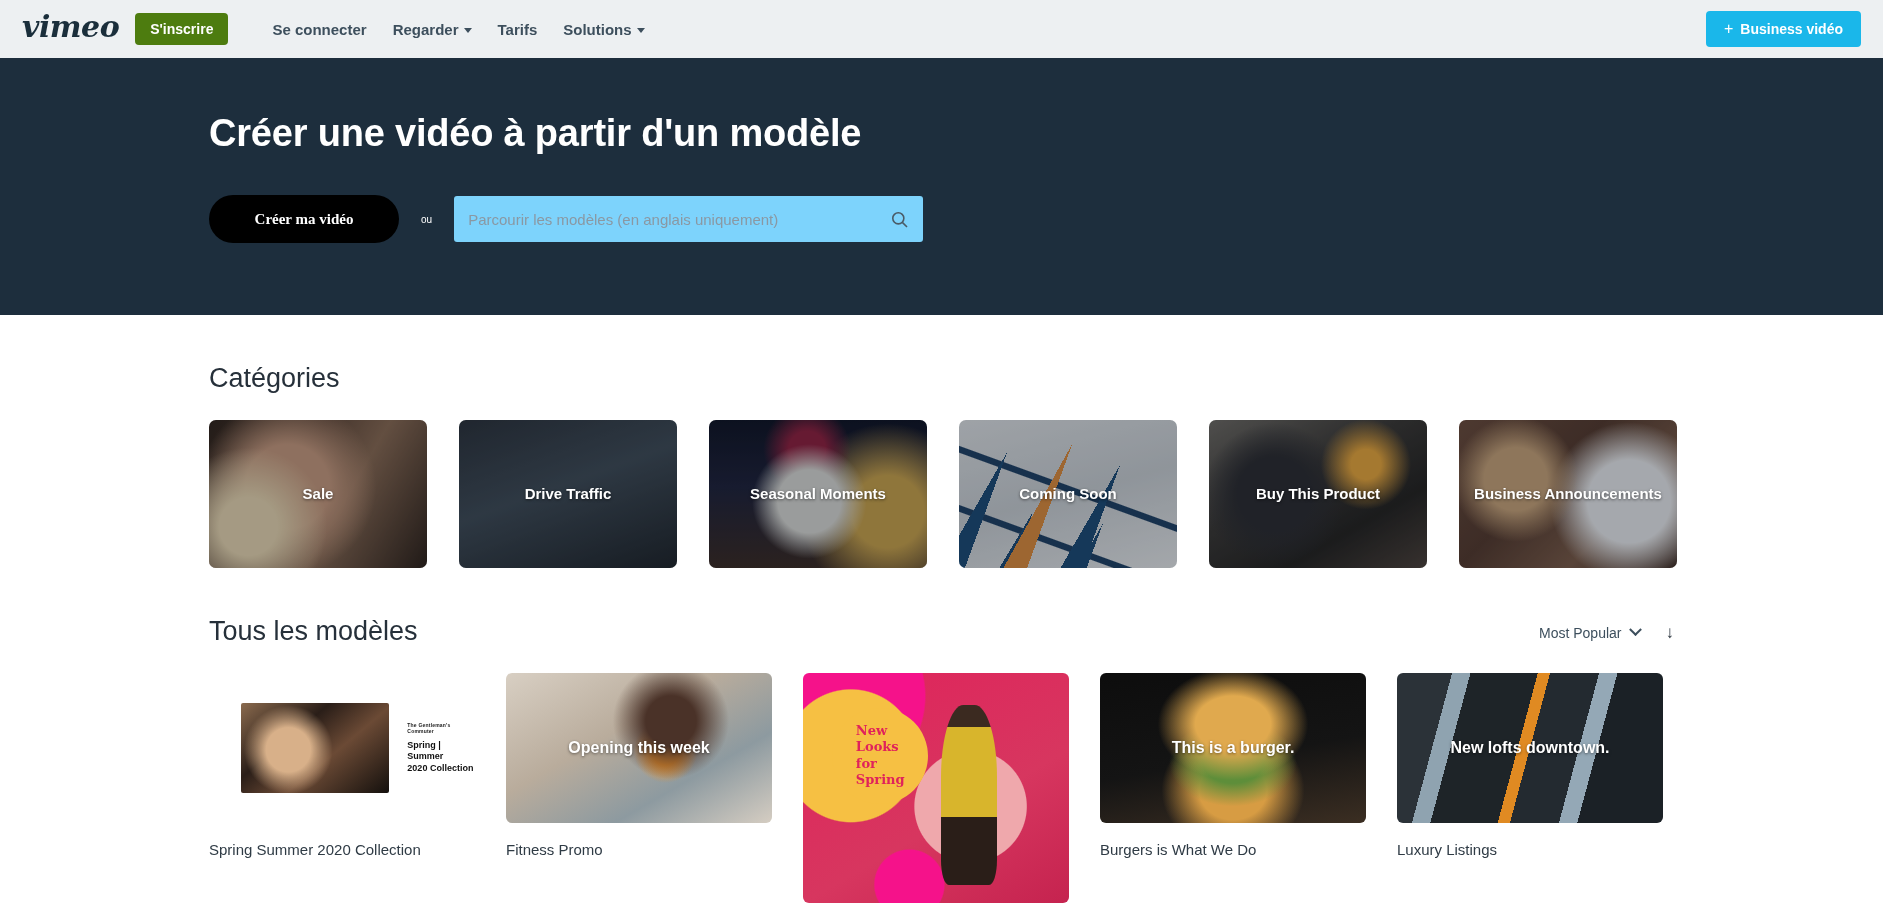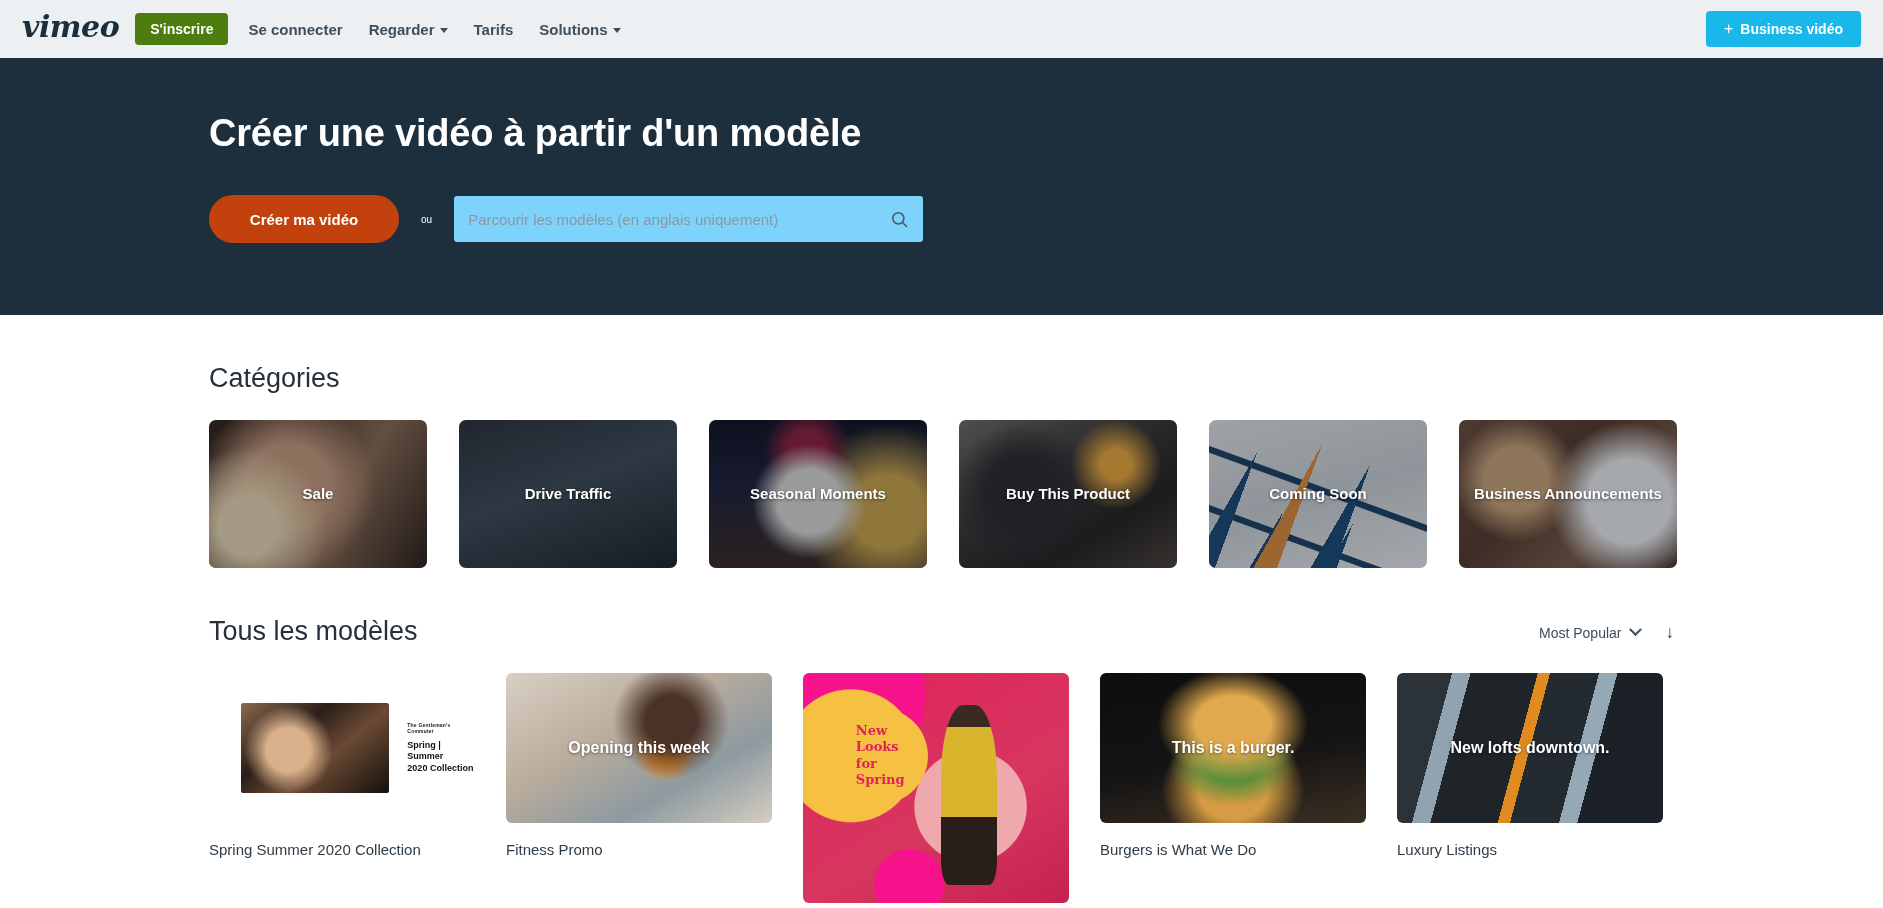--- a/index.html
+++ b/index.html
@@ -44,21 +44,21 @@
     border-radius: 4px;
     padding: 9px 15px;
     cursor: pointer;
     line-height: 1;
     font-family: inherit;
   }
   .navlinks {
     display: flex;
     align-items: center;
     gap: 26px;
-    margin-left: 20px;
+    margin-left: 44px;
   }
   .navlink {
     color: #3d4f5d;
     font-size: 15px;
     font-weight: 700;
     cursor: pointer;
     display: inline-flex;
     align-items: center;
     gap: 5px;
     white-space: nowrap;
@@ -107,30 +107,30 @@
     font-size: 38px;
     font-weight: 700;
     letter-spacing: -0.2px;
     margin-bottom: 40px;
   }
   .hero-actions {
     display: flex;
     align-items: center;
   }
   .btn-create {
-    background: #c2410c;
+    background: #000000;
     color: #ffffff;
     font-size: 15px;
     font-weight: 700;
     border: none;
     border-radius: 26px;
     width: 190px;
     height: 48px;
     cursor: pointer;
-    font-family: Liberation Sans, sans-serif;
+    font-family: Liberation Serif, serif;
   }
   .ou {
     color: #ffffff;
     font-size: 10px;
     margin: 0 22px;
   }
   .searchbox {
     width: 469px;
     height: 46px;
     background: #7dd3fc;
@@ -414,29 +414,29 @@
       <div class="lab">Drive Traffic</div>
     </div>
 
     <div class="cat">
       <div class="bg ph-season"></div>
       <div class="shade"></div>
       <div class="lab">Seasonal Moments</div>
     </div>
 
     <div class="cat">
+      <div class="bg ph-coming"></div>
+      <div class="shade"></div>
+      <div class="lab">Coming Soon</div>
+    </div>
+
+    <div class="cat">
       <div class="bg ph-buy"></div>
       <div class="shade"></div>
       <div class="lab">Buy This Product</div>
-    </div>
-
-    <div class="cat">
-      <div class="bg ph-coming"></div>
-      <div class="shade"></div>
-      <div class="lab">Coming Soon</div>
     </div>
 
     <div class="cat">
       <div class="bg ph-biz"></div>
       <div class="shade"></div>
       <div class="lab">Business Announcements</div>
     </div>
 
   </div>
 </div>

